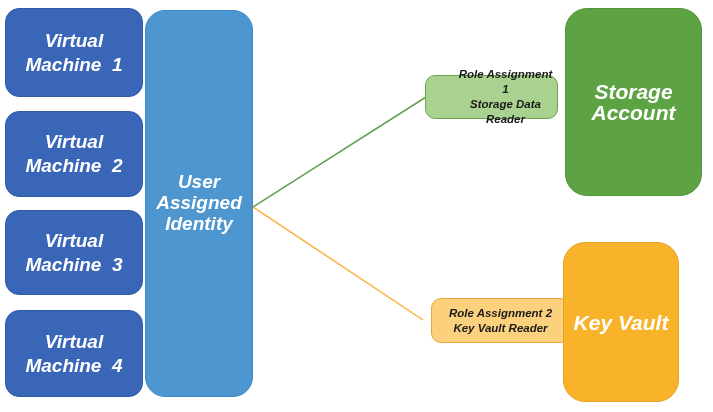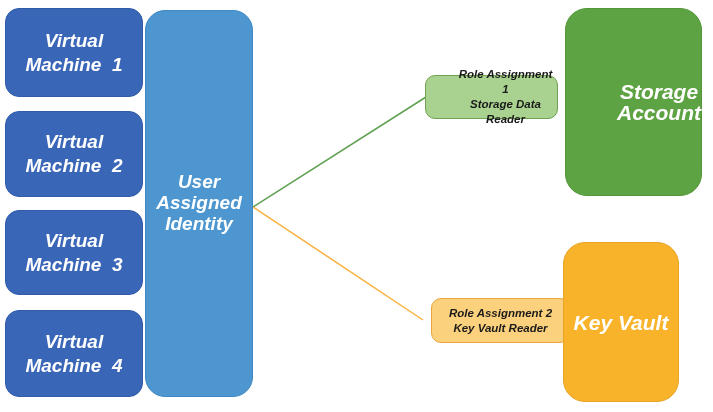--- a/index.html
+++ b/index.html
@@ -50,21 +50,20 @@
     text-align: center;
   }
   .storage {
     background: var(--storage-fill);
     border: 1px solid var(--storage-border);
     border-radius: 22px;
     color: #ffffff;
     font-weight: bold;
     font-size: 21px;
     line-height: 1.0;
-    justify-content: flex-end;
   }
   .keyvault {
     background: var(--keyvault-fill);
     border: 1px solid var(--keyvault-border);
     border-radius: 22px;
     color: #ffffff;
     font-weight: bold;
     font-size: 21px;
     line-height: 1.0;
   }

